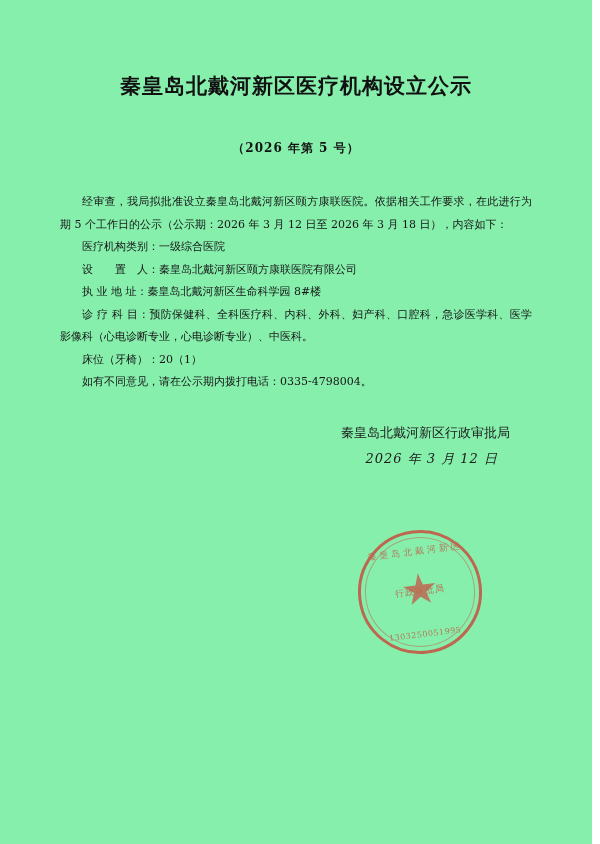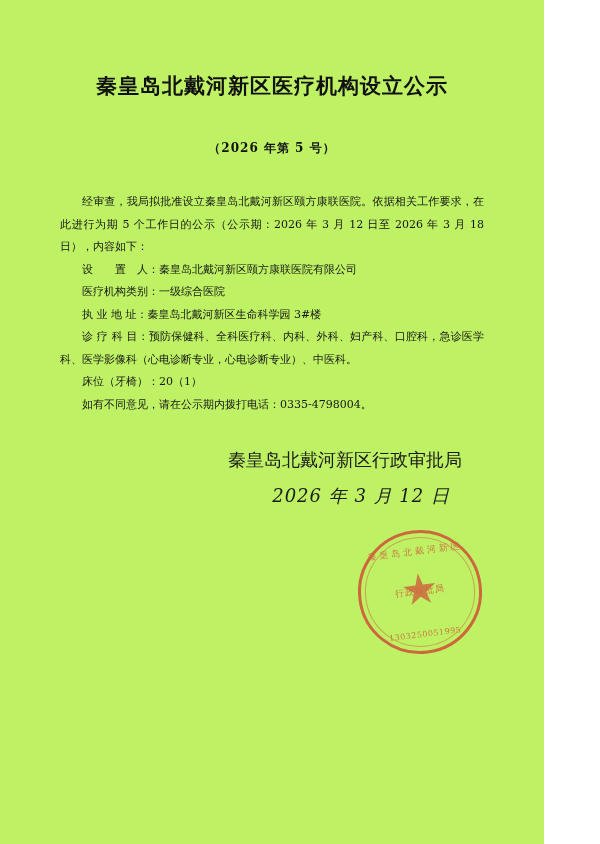--- a/index.html
+++ b/index.html
@@ -10,23 +10,23 @@
     width: 600px;
     height: 844px;
     background: #ffffff;
     font-family: "DejaVu Serif", "Liberation Serif", serif;
     color: #1a1a1a;
     overflow: hidden;
   }
 
   .page {
     position: relative;
-    width: 544px;
+    width: 592px;
     height: 844px;
-    background: #bef264;
+    background: #86efac;
     box-sizing: border-box;
     padding: 62px 60px 0 60px;
   }
 
   .doc-title {
     text-align: center;
     font-size: 21px;
     font-weight: bold;
     letter-spacing: 1px;
     margin: 10px 0 0 0;
@@ -71,21 +71,21 @@
 
   .multiline {
     margin: 0;
     text-indent: 2em;
     text-align: justify;
     text-justify: inter-ideograph;
   }
 
   .signature-block {
     margin-top: 26px;
-    font-size: 18px;
+    font-size: 13px;
     line-height: 2.0;
     text-align: right;
     padding-right: 22px;
     position: relative;
     z-index: 1;
   }
 
   .sig-line {
     margin: 0;
   }
@@ -176,25 +176,25 @@
 <div class="page">
 
   <h1 class="doc-title">秦皇岛北戴河新区医疗机构设立公示</h1>
 
   <div class="doc-number">（2026 年第 5 号）</div>
 
   <div class="body-block">
 
     <p class="para indent">经审查，我局拟批准设立秦皇岛北戴河新区颐方康联医院。依据相关工作要求，在此进行为期 5 个工作日的公示（公示期：2026 年 3 月 12 日至 2026 年 3 月 18 日），内容如下：</p>
 
+    <p class="field-row"><span>医疗机构类别：</span><span class="field-value">一级综合医院</span></p>
+
     <p class="field-row"><span>设　　置　人：</span><span class="field-value">秦皇岛北戴河新区颐方康联医院有限公司</span></p>
 
-    <p class="field-row"><span>医疗机构类别：</span><span class="field-value">一级综合医院</span></p>
-
-    <p class="field-row"><span>执 业 地 址：</span><span class="field-value">秦皇岛北戴河新区生命科学园 3#楼</span></p>
+    <p class="field-row"><span>执 业 地 址：</span><span class="field-value">秦皇岛北戴河新区生命科学园 8#楼</span></p>
 
     <p class="multiline"><span>诊 疗 科 目：</span><span class="field-value">预防保健科、全科医疗科、内科、外科、妇产科、口腔科，急诊医学科、医学影像科（心电诊断专业，心电诊断专业）、中医科。</span></p>
 
     <p class="field-row"><span>床位（牙椅）：</span><span class="field-value">20（1）</span></p>
 
     <p class="para indent">如有不同意见，请在公示期内拨打电话：0335-4798004。</p>
 
   </div>
 
   <div class="signature-block">

